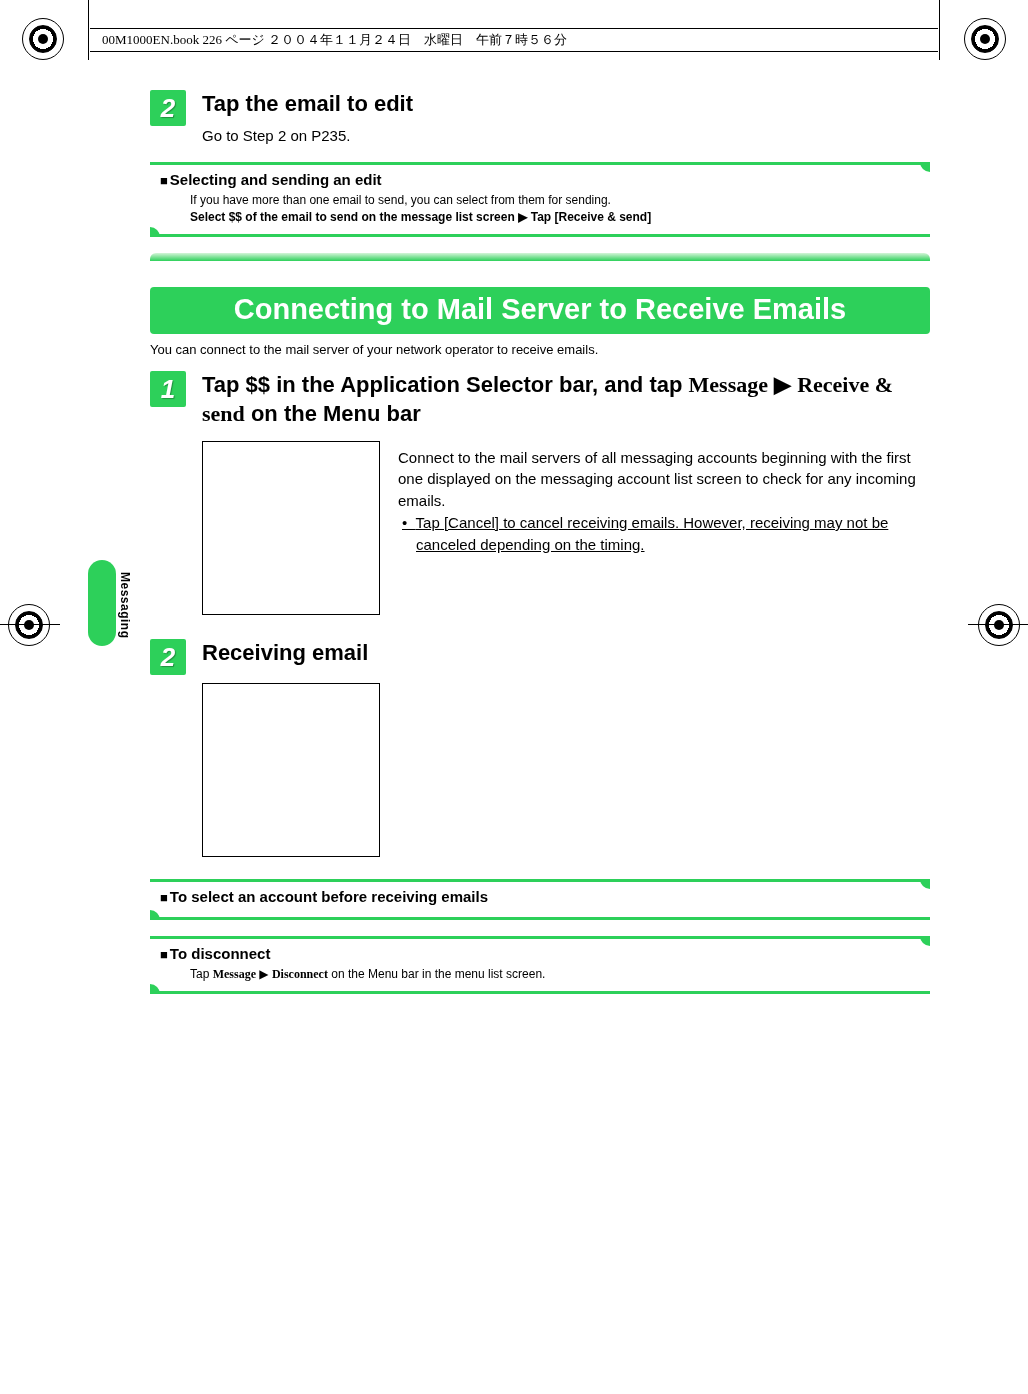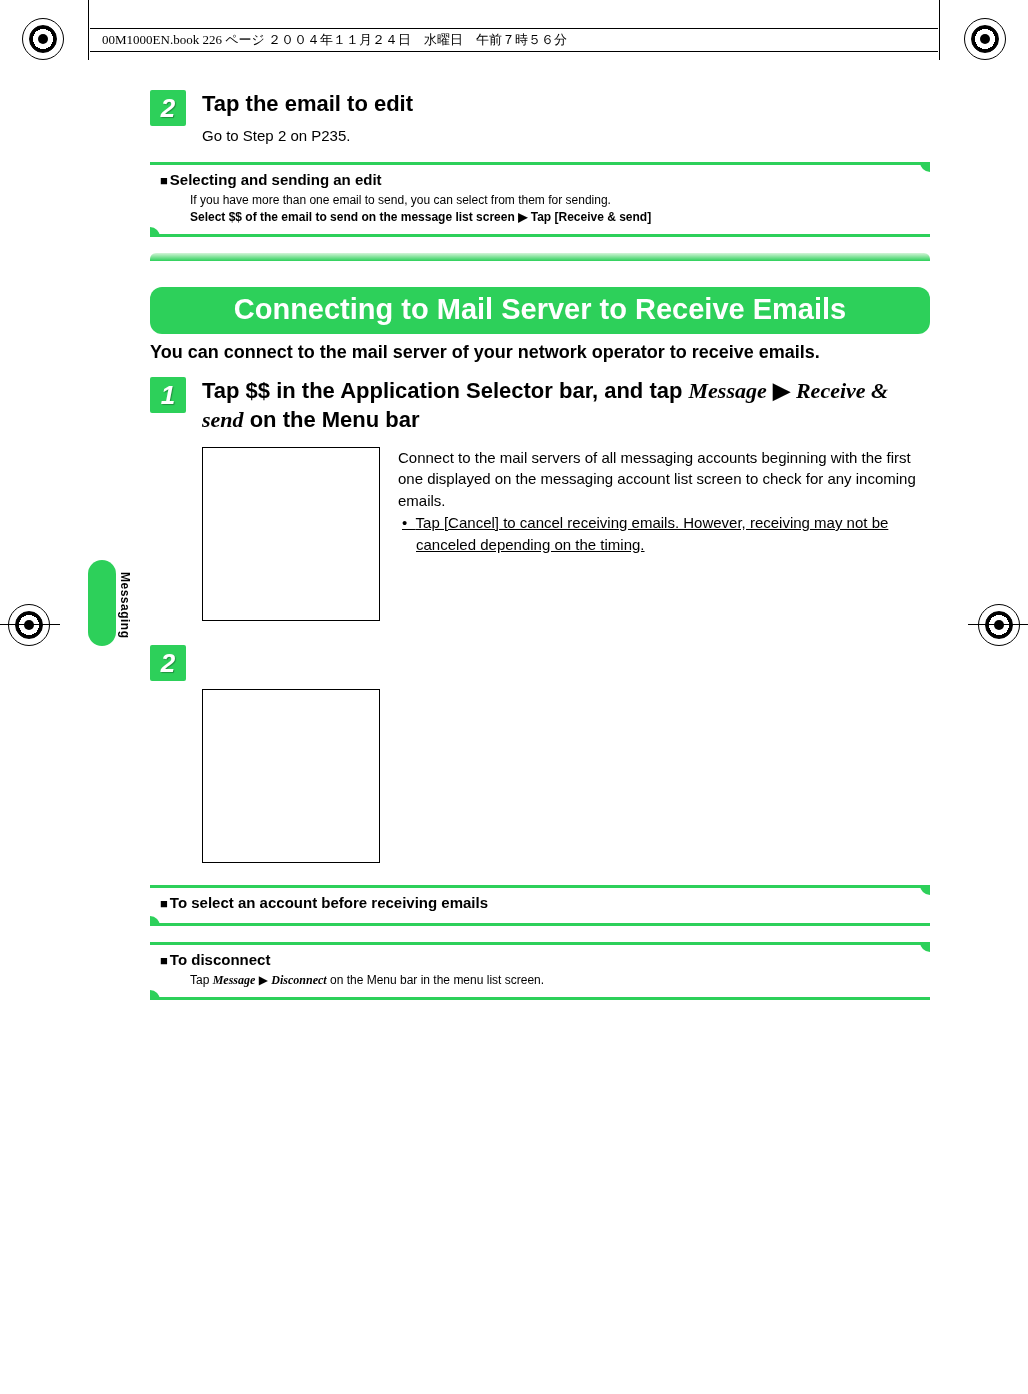--- a/index.html
+++ b/index.html
@@ -117,33 +117,33 @@
   .step-text { font-size: 15px; line-height: 1.4; }
 
   .section-banner {
     background: #2dd05a;
     color: #fff;
     font-size: 29px;
     font-weight: bold;
     text-align: center;
     padding: 6px 0 8px;
     margin: 34px 0 8px;
-    border-radius: 12px;
+    border-radius: 4px;
     position: relative;
   }
   .banner-top {
     height: 8px;
     background: linear-gradient(#d4f5d8, #2dd05a);
     border-radius: 6px 6px 0 0;
     margin-bottom: -8px;
     position: relative;
     z-index: 1;
   }
 
-  .intro-text { font-size: 18px; margin: 8px 0 14px 0; font-weight: bold; }
+  .intro-text { font-size: 13px; margin: 8px 0 14px 0; }
 
   .image-placeholder {
     width: 176px;
     height: 172px;
     border: 1.5px solid #000;
     background: #fff;
     flex-shrink: 0;
   }
 
   .note-box {
@@ -165,24 +165,24 @@
   .note-accent-tl { position:absolute; top:-3px; right:0; width:10px; height:10px; border-bottom-left-radius:10px; background:#2dd05a;}
   .note-accent-bl { position:absolute; bottom:-3px; left:0; width:10px; height:10px; border-top-right-radius:10px; background:#2dd05a;}
 
   .note-title { font-weight: bold; font-size: 15px; margin-bottom: 4px; }
   .note-title .sq { color:#000; font-size:13px; margin-right:2px;}
   .note-body { font-size: 12px; margin-left: 30px; line-height: 1.45; }
   .note-bold { font-weight: bold; }
   .note-bullet { font-size: 14px; margin-left: 18px; }
   .arrow-icon { display:inline-block; }
 
-  .italic-ref { font-family: "Times New Roman", serif; font-style: italic; font-weight: bold; }
+  .italic-ref { font-family: "Times New Roman", serif; font-weight: bold; }
 
   .flex-row { display: flex; gap: 18px; margin-top: 12px; }
-  .info-text { font-size: 15px; line-height: 1.45; }
+  .info-text { font-size: 15px; line-height: 1.45; margin-top: 6px; }
   .bullet { margin-left: 0; padding-left: 18px; text-indent: -14px; text-decoration: underline; }
 
   .receiving-block { margin-top: 24px; }
 </style>
 </head>
 <body>
 
 <div class="crop-mark" style="top:18px;left:22px;">
   <div class="crop-inner"></div>
     <div class="crop-dot"></div>
@@ -250,20 +250,23 @@
         <div class="info-text">
           <div>Connect to the mail servers of all messaging accounts beginning with the first one displayed on the messaging account list screen to check for any incoming emails.</div>
           <div class="bullet">•&nbsp;&nbsp;<span>Tap [Cancel] to cancel receiving emails. However, receiving may not be canceled depending on the timing.</span></div>
         </div>
       </div>
     </div>
   </div>
 
   <div class="step-block receiving-block">
     <span class="step-num">2</span>
+    <div class="step-body">
+      <div class="step-title">Receiving email</div>
+    </div>
   </div>
   <div class="image-placeholder" style="margin-left:52px;margin-top:6px;"></div>
 
   <div class="note-box" style="margin-top:22px;">
     <div class="note-accent-tl"></div>
       <div class="note-accent-bl"></div>
     <div class="note-title"><span class="sq">■</span><span>To select an account before receiving emails</span></div>
   </div>
 
   <div class="note-box">

